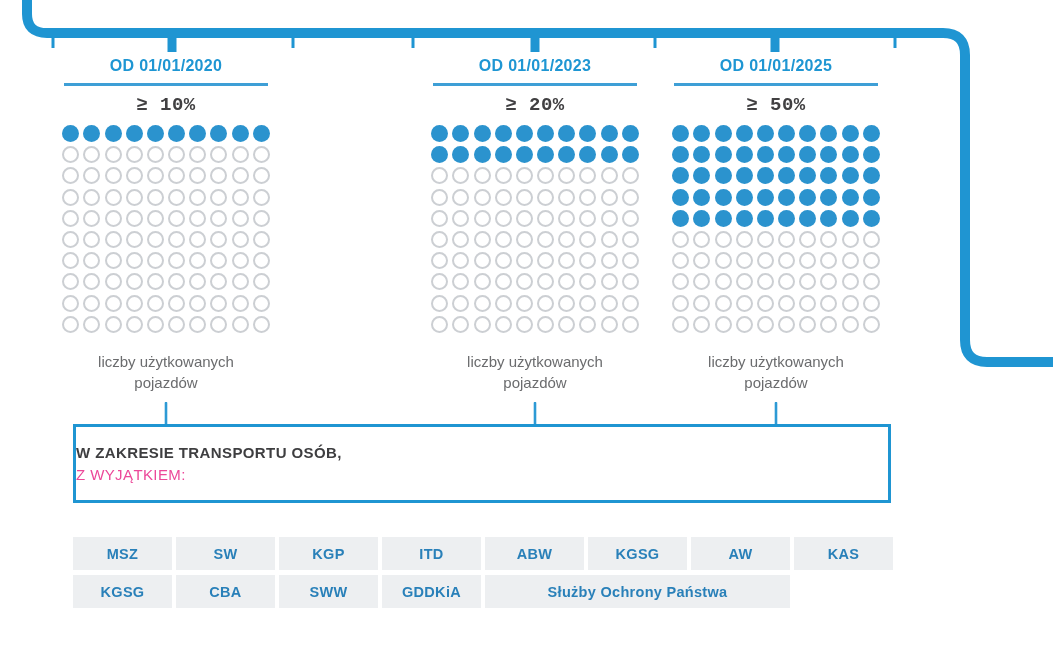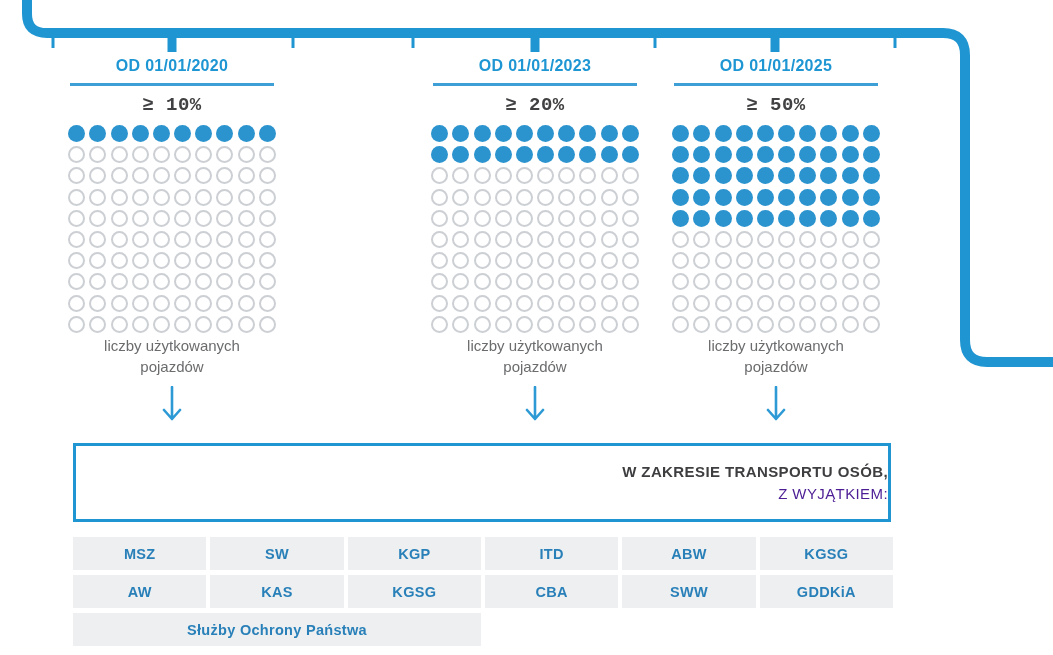--- a/index.html
+++ b/index.html
@@ -25,39 +25,39 @@
   }
   .dot-grid {
     margin-top:7px;
     display:grid; grid-template-columns:repeat(10, 21.2px); grid-auto-rows:21.2px;
     justify-content:center;
   }
   .dot { width:17px; height:17px; border-radius:50%; margin:auto; box-sizing:border-box; }
   .dot.filled { background:#2B93CE; }
   .dot.empty  { border:2px solid #CCCFD3; background:#ffffff; }
   .col-caption {
-    margin-top:0; width:176px; text-align:center;
+    margin-top:16px; width:176px; text-align:center;
     font-size:15px; color:#6B6C6E; line-height:1.4;
   }
   .col-arrow { margin-top:9px; height:38px; }
 
   
   .scope-box {
-    position:absolute; left:73px; top:443px; width:818px; height:79px;
+    position:absolute; left:73px; top:424px; width:818px; height:79px;
     box-sizing:border-box; border:3px solid #1F95D2; background:#ffffff;
-    display:flex; flex-direction:column; align-items:flex-end; justify-content:center;
+    display:flex; flex-direction:column; align-items:flex-start; justify-content:center;
     gap:5px; z-index:1;
   }
   .scope-line1 { font-weight:bold; font-size:15px; color:#3E3E40; letter-spacing:.4px; }
-  .scope-line2 { font-size:15px; color:#4c1d95; letter-spacing:.4px; }
+  .scope-line2 { font-size:15px; color:#ec4899; letter-spacing:.4px; }
 
   
   .exceptions {
     position:absolute; left:73px; top:537px; width:820px;
-    display:grid; grid-template-columns:repeat(6, 1fr);
+    display:grid; grid-template-columns:repeat(8, 1fr);
     column-gap:4px; row-gap:5px; z-index:1;
   }
   .cell {
     background:#EDEFF1; height:33px;
     display:flex; align-items:center; justify-content:center;
     color:#2980B9; font-weight:bold; font-size:14.5px; letter-spacing:.3px;
     white-space:nowrap;
   }
   .cell.span3 { grid-column:span 3; }
 </style>
@@ -74,21 +74,21 @@
     <line x1="413" y1="37" x2="413" y2="48" stroke="#1F95D2" stroke-width="3"></line>
     <line x1="655" y1="37" x2="655" y2="48" stroke="#1F95D2" stroke-width="3"></line>
     <line x1="895" y1="37" x2="895" y2="48" stroke="#1F95D2" stroke-width="3"></line>
 
     <line x1="172" y1="37" x2="172" y2="52" stroke="#1F95D2" stroke-width="9"></line>
     <line x1="535" y1="37" x2="535" y2="52" stroke="#1F95D2" stroke-width="9"></line>
     <line x1="775" y1="37" x2="775" y2="52" stroke="#1F95D2" stroke-width="9"></line>
   </svg>
 
   <div id="columns">
-      <div class="column" style="left: 66px;">
+      <div class="column" style="left: 60px;">
         <div class="col-date">OD 01/01/2020</div>
         <div class="col-underline"></div>
         <div class="col-threshold">≥ 10%</div>
         <div class="dot-grid">
           <div class="dot filled"></div>
           <div class="dot filled"></div>
           <div class="dot filled"></div>
           <div class="dot filled"></div>
           <div class="dot filled"></div>
           <div class="dot filled"></div>

